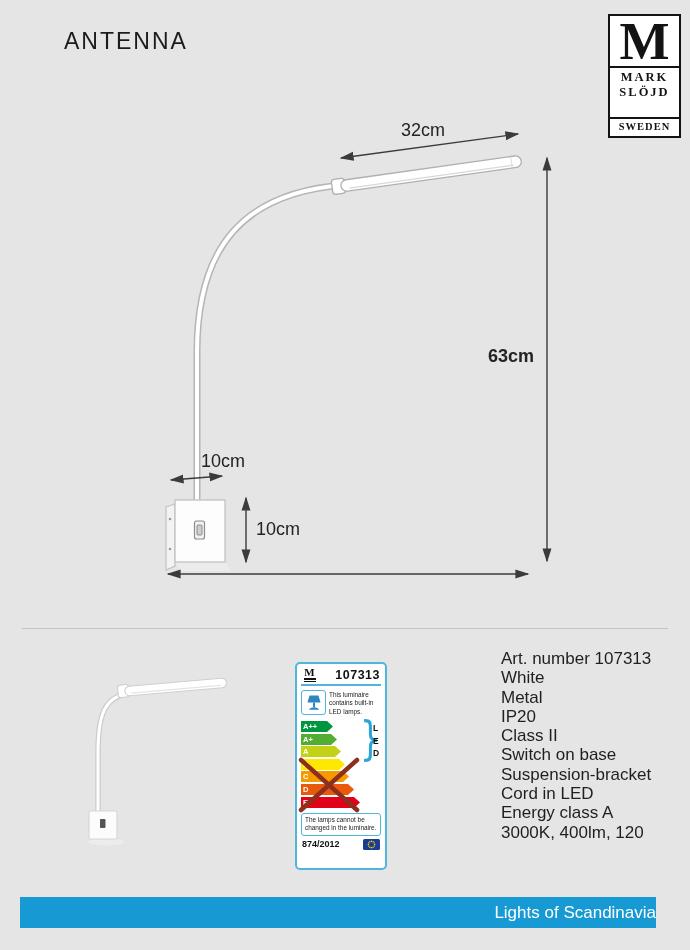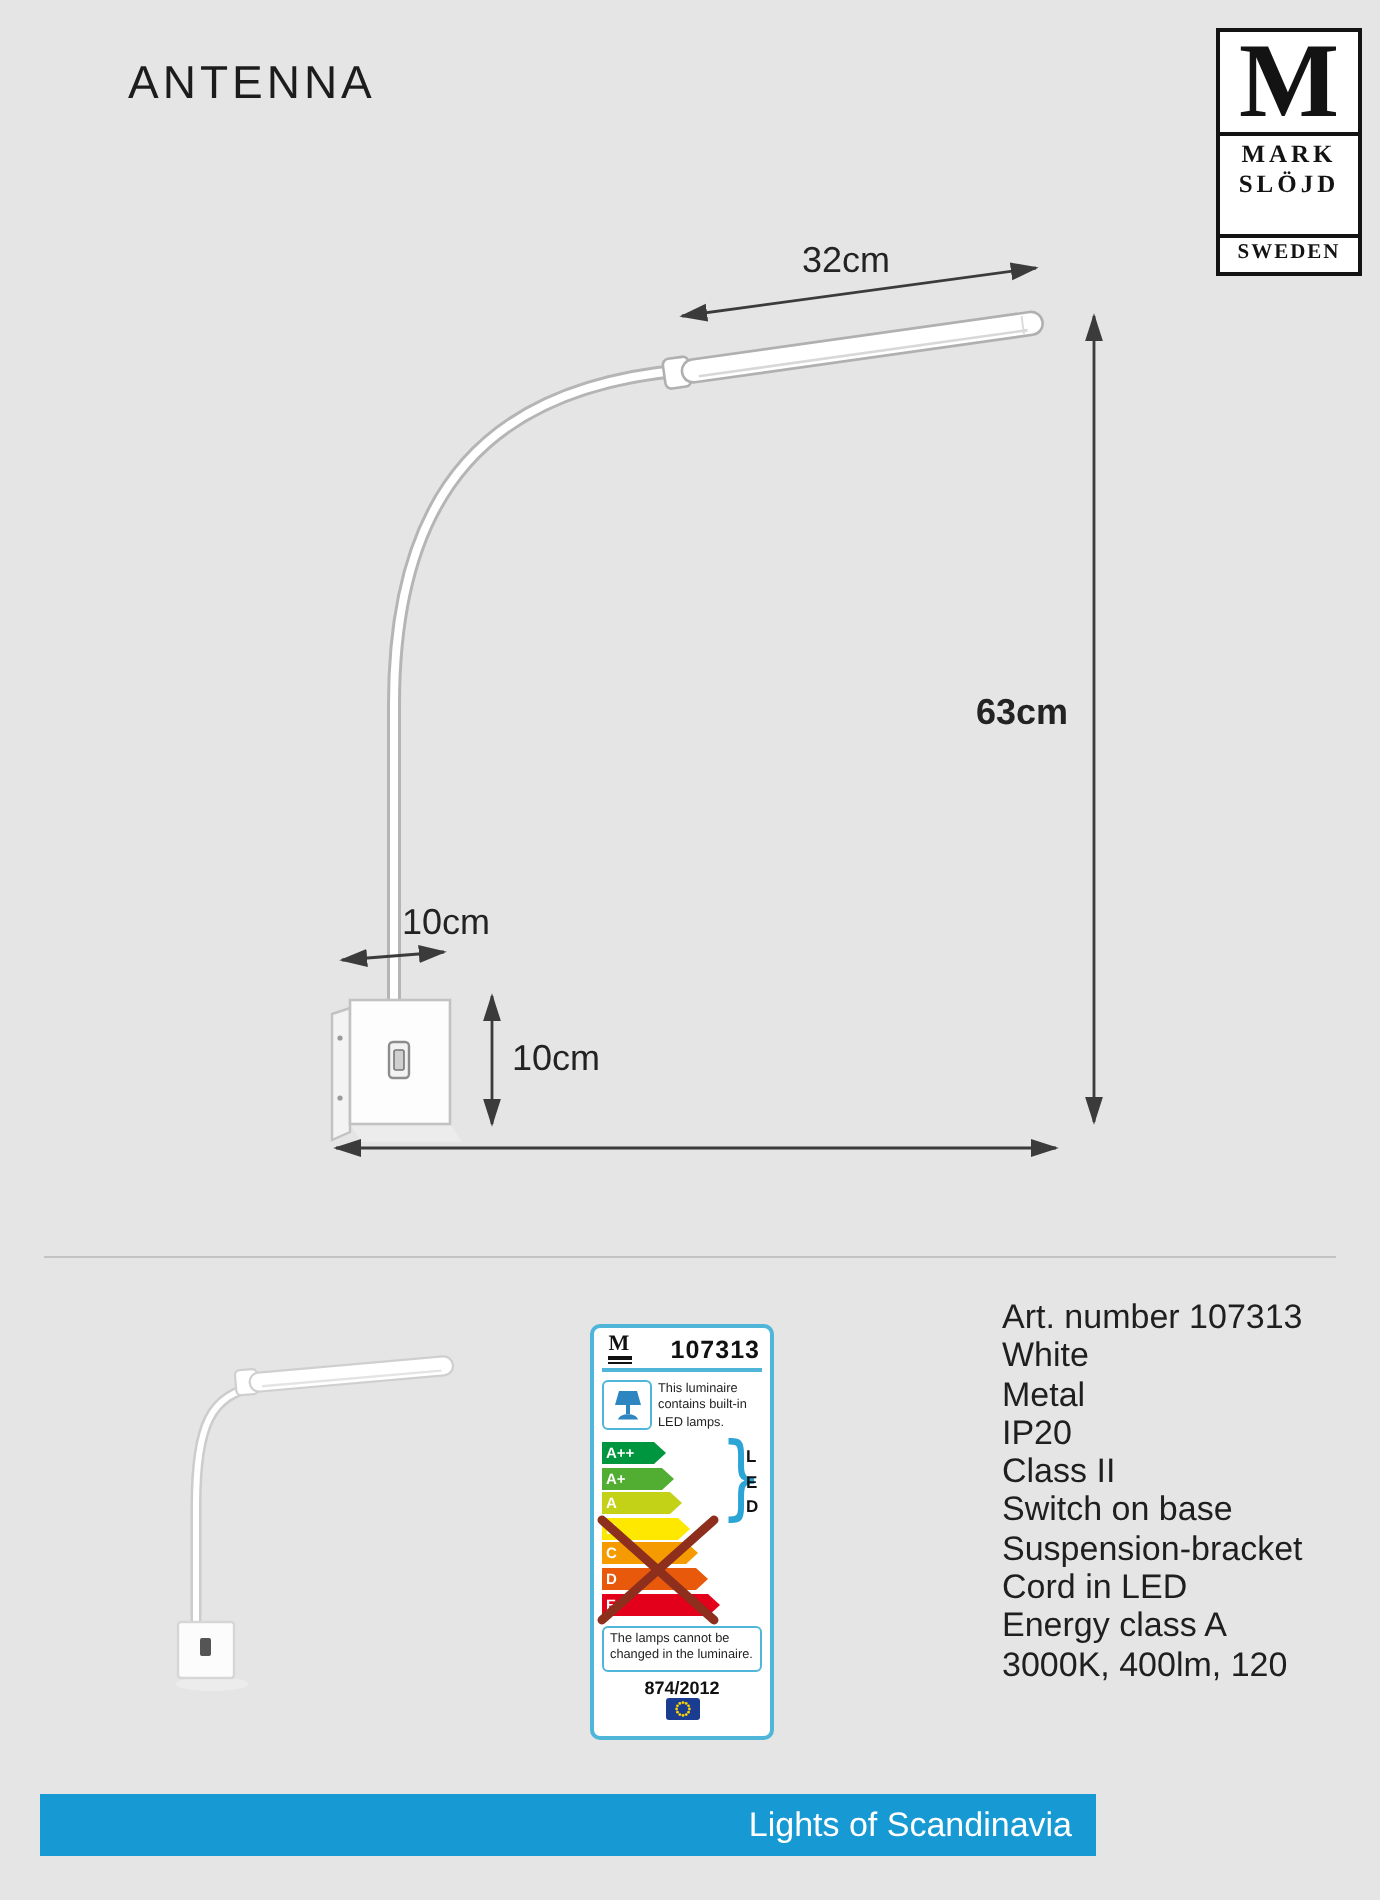--- a/index.html
+++ b/index.html
@@ -56,30 +56,30 @@
   .e-rect { height:11px; display:flex; align-items:center; }
   .e-rect span { font-size:7.5px; font-weight:bold; color:#fff; padding-left:2px; line-height:11px; }
   .e-tip { flex:0 0 auto; }
   .e-brace { position:absolute; left:55px; top:-5px; font-size:46px; line-height:44px;
              color:#2ba4d6; transform:scaleX(0.72); font-family:"DejaVu Sans",sans-serif; }
   .e-led { position:absolute; left:72px; top:1px; }
   .e-led div { font-size:8.5px; font-weight:bold; color:#111; line-height:12.6px; }
   .e-x { position:absolute; left:-3px; top:36px; }
   .e-note { margin-top:3px; border:1.5px solid #4fb6d9; border-radius:3px; padding:2px 3px;
             font-size:6.4px; line-height:1.3; color:#222; }
-  .e-foot { display:flex; justify-content:space-between; align-items:center; margin-top:3px; padding:0 1px;flex-direction:column; }
+  .e-foot { display:flex; justify-content:space-between; align-items:center; margin-top:3px; padding:0 1px; }
   .e-reg { font-weight:bold; font-size:9px; color:#111; }
   
   .specs { position:absolute; left:468px; top:649px; width:215px; z-index:2;margin-left:33px; }
   .spec-line { font-size:17px; line-height:19.3px; color:#1f1f1f; white-space:nowrap; }
   
   .brand-bar {
-    position:absolute; left:20px; top:897px; width:528px; height:31px; z-index:2;
+    position:absolute; left:20px; top:897px; width:636px; height:31px; z-index:2;
     background:#1799d4; color:#fff; font-size:17px; line-height:31px;
-    text-align:right; padding-right:12px;
+    text-align:right; 
   }
 </style>
 </head>
 <body>
 
 <div class="page">
 
   <div class="title">ANTENNA</div>
 
   <div class="logo">

